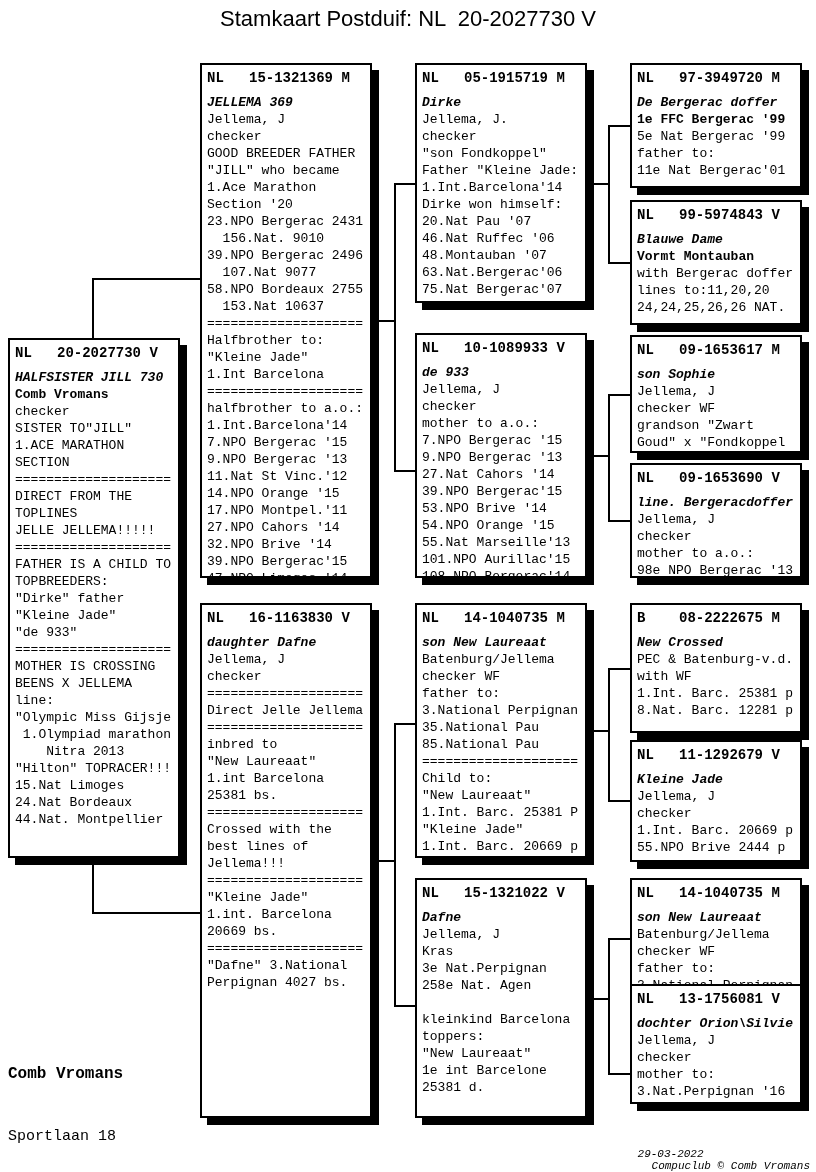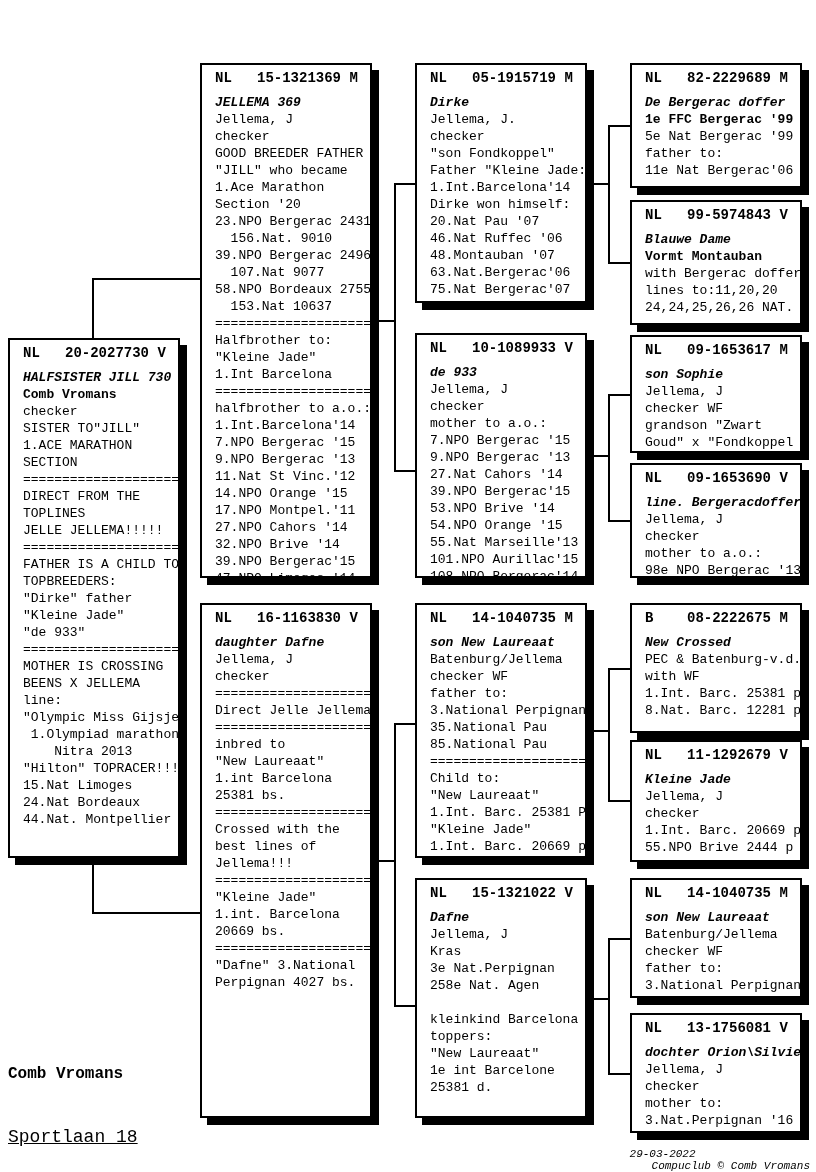--- a/index.html
+++ b/index.html
@@ -1,57 +1,58 @@
 <!DOCTYPE html>
 <html><head>
 <meta charset="utf-8">
 <style>
   html,body{margin:0;padding:0;background:#fff;}
   #page{position:relative;width:816px;height:1172px;background:#ffffff;overflow:hidden;
         font-family:"Liberation Mono",monospace;color:#000;}
   #title{position:absolute;top:6px;left:0;width:816px;text-align:center;
          font-family:"Liberation Sans",sans-serif;font-size:22px;white-space:pre;}
   .box{position:absolute;border:2px solid #000;background:#fff;box-sizing:border-box;
-       box-shadow:7px 7px 0 #000;padding:4px 13px;overflow:hidden;
+       box-shadow:7px 7px 0 #000;padding:4px 5px;overflow:hidden;
        font-size:13px;line-height:17px;white-space:pre;}
   .ring{font-weight:bold;font-size:14px;line-height:18px;margin-bottom:5px;white-space:pre;}
   .line{white-space:pre;}
   .pname{font-weight:bold;font-style:italic;margin-top:7px;}
   .b{font-weight:bold;}
   .conn{position:absolute;background:#000;}
   #contact{position:absolute;left:8px;top:1028px;white-space:pre;}
   #contact .cname{font-family:"Liberation Mono",monospace;font-weight:bold;font-size:16px;
                   line-height:20px;margin-bottom:8px;}
-  #contact .cline{font-size:18px;line-height:18px;text-decoration:underline;}
+  #contact .cline{font-size:15px;line-height:18px;}
   #footer-right{position:absolute;right:6px;top:1136px;font-size:11px;font-style:italic;
                 white-space:pre;}
-  #footer-right span{margin-left:30px;}
-  #footer-right span:first-child{margin-left:8px;}
+  #footer-right span{margin-left:14px;}
+  #footer-right span:first-child{margin-left:0;}
 </style>
 </head>
 <body>
 
 <div id="page">
+  <div id="title">Stamkaart Postduif: NL  20-2027730 V</div>
 
   <div id="pedigree-canvas">
       <div class="box" style="left: 8px; top: 338px; width: 172px; height: 520px;"><div class="ring">NL   20-2027730 V</div><div class="line pname">HALFSISTER JILL 730</div><div class="line b">Comb Vromans</div><div class="line">checker</div><div class="line">SISTER TO"JILL"</div><div class="line">1.ACE MARATHON</div><div class="line">SECTION</div><div class="line">====================</div><div class="line">DIRECT FROM THE</div><div class="line">TOPLINES</div><div class="line">JELLE JELLEMA!!!!!</div><div class="line">====================</div><div class="line">FATHER IS A CHILD TO</div><div class="line">TOPBREEDERS:</div><div class="line">"Dirke" father</div><div class="line">"Kleine Jade"</div><div class="line">"de 933"</div><div class="line">====================</div><div class="line">MOTHER IS CROSSING</div><div class="line">BEENS X JELLEMA</div><div class="line">line:</div><div class="line">"Olympic Miss Gijsje</div><div class="line"> 1.Olympiad marathon</div><div class="line">    Nitra 2013</div><div class="line">"Hilton" TOPRACER!!!</div><div class="line">15.Nat Limoges</div><div class="line">24.Nat Bordeaux</div><div class="line">44.Nat. Montpellier</div></div>
       <div class="box" style="left: 200px; top: 63px; width: 172px; height: 515px;"><div class="ring">NL   15-1321369 M</div><div class="line pname">JELLEMA 369</div><div class="line">Jellema, J</div><div class="line">checker</div><div class="line">GOOD BREEDER FATHER</div><div class="line">"JILL" who became</div><div class="line">1.Ace Marathon</div><div class="line">Section '20</div><div class="line">23.NPO Bergerac 2431</div><div class="line">  156.Nat. 9010</div><div class="line">39.NPO Bergerac 2496</div><div class="line">  107.Nat 9077</div><div class="line">58.NPO Bordeaux 2755</div><div class="line">  153.Nat 10637</div><div class="line">====================</div><div class="line">Halfbrother to:</div><div class="line">"Kleine Jade"</div><div class="line">1.Int Barcelona</div><div class="line">====================</div><div class="line">halfbrother to a.o.:</div><div class="line">1.Int.Barcelona'14</div><div class="line">7.NPO Bergerac '15</div><div class="line">9.NPO Bergerac '13</div><div class="line">11.Nat St Vinc.'12</div><div class="line">14.NPO Orange '15</div><div class="line">17.NPO Montpel.'11</div><div class="line">27.NPO Cahors '14</div><div class="line">32.NPO Brive '14</div><div class="line">39.NPO Bergerac'15</div><div class="line">47.NPO Limoges '14</div></div>
       <div class="box" style="left: 200px; top: 603px; width: 172px; height: 515px;"><div class="ring">NL   16-1163830 V</div><div class="line pname">daughter Dafne</div><div class="line">Jellema, J</div><div class="line">checker</div><div class="line">====================</div><div class="line">Direct Jelle Jellema</div><div class="line">====================</div><div class="line">inbred to</div><div class="line">"New Laureaat"</div><div class="line">1.int Barcelona</div><div class="line">25381 bs.</div><div class="line">====================</div><div class="line">Crossed with the</div><div class="line">best lines of</div><div class="line">Jellema!!!</div><div class="line">====================</div><div class="line">"Kleine Jade"</div><div class="line">1.int. Barcelona</div><div class="line">20669 bs.</div><div class="line">====================</div><div class="line">"Dafne" 3.National</div><div class="line">Perpignan 4027 bs.</div></div>
       <div class="box" style="left: 415px; top: 63px; width: 172px; height: 240px;"><div class="ring">NL   05-1915719 M</div><div class="line pname">Dirke</div><div class="line">Jellema, J.</div><div class="line">checker</div><div class="line">"son Fondkoppel"</div><div class="line">Father "Kleine Jade:</div><div class="line">1.Int.Barcelona'14</div><div class="line">Dirke won himself:</div><div class="line">20.Nat Pau '07</div><div class="line">46.Nat Ruffec '06</div><div class="line">48.Montauban '07</div><div class="line">63.Nat.Bergerac'06</div><div class="line">75.Nat Bergerac'07</div><div class="line">201.Nat Bordeaux'08</div></div>
       <div class="box" style="left: 415px; top: 333px; width: 172px; height: 245px;"><div class="ring">NL   10-1089933 V</div><div class="line pname">de 933</div><div class="line">Jellema, J</div><div class="line">checker</div><div class="line">mother to a.o.:</div><div class="line">7.NPO Bergerac '15</div><div class="line">9.NPO Bergerac '13</div><div class="line">27.Nat Cahors '14</div><div class="line">39.NPO Bergerac'15</div><div class="line">53.NPO Brive '14</div><div class="line">54.NPO Orange '15</div><div class="line">55.Nat Marseille'13</div><div class="line">101.NPO Aurillac'15</div><div class="line">108.NPO Bergerac'14</div></div>
       <div class="box" style="left: 415px; top: 603px; width: 172px; height: 255px;"><div class="ring">NL   14-1040735 M</div><div class="line pname">son New Laureaat</div><div class="line">Batenburg/Jellema</div><div class="line">checker WF</div><div class="line">father to:</div><div class="line">3.National Perpignan</div><div class="line">35.National Pau</div><div class="line">85.National Pau</div><div class="line">====================</div><div class="line">Child to:</div><div class="line">"New Laureaat"</div><div class="line">1.Int. Barc. 25381 P</div><div class="line">"Kleine Jade"</div><div class="line">1.Int. Barc. 20669 p</div></div>
       <div class="box" style="left: 415px; top: 878px; width: 172px; height: 240px;"><div class="ring">NL   15-1321022 V</div><div class="line pname">Dafne</div><div class="line">Jellema, J</div><div class="line">Kras</div><div class="line">3e Nat.Perpignan</div><div class="line">258e Nat. Agen</div><div class="line">&nbsp;</div><div class="line">kleinkind Barcelona</div><div class="line">toppers:</div><div class="line">"New Laureaat"</div><div class="line">1e int Barcelone</div><div class="line">25381 d.</div><div class="line">&nbsp;</div><div class="line">"Kleine Jade"</div></div>
-      <div class="box" style="left: 630px; top: 63px; width: 172px; height: 125px;"><div class="ring">NL   82-2229689 M</div><div class="line pname">De Bergerac doffer</div><div class="line b">1e FFC Bergerac '99</div><div class="line">5e Nat Bergerac '99</div><div class="line">father to:</div><div class="line">11e Nat Bergerac'06</div></div>
+      <div class="box" style="left: 630px; top: 63px; width: 172px; height: 125px;"><div class="ring">NL   97-3949720 M</div><div class="line pname">De Bergerac doffer</div><div class="line b">1e FFC Bergerac '99</div><div class="line">5e Nat Bergerac '99</div><div class="line">father to:</div><div class="line">11e Nat Bergerac'01</div></div>
       <div class="box" style="left: 630px; top: 200px; width: 172px; height: 125px;"><div class="ring">NL   99-5974843 V</div><div class="line pname">Blauwe Dame</div><div class="line b">Vormt Montauban</div><div class="line">with Bergerac doffer</div><div class="line">lines to:11,20,20</div><div class="line">24,24,25,26,26 NAT.</div></div>
       <div class="box" style="left: 630px; top: 335px; width: 172px; height: 118px;"><div class="ring">NL   09-1653617 M</div><div class="line pname">son Sophie</div><div class="line">Jellema, J</div><div class="line">checker WF</div><div class="line">grandson "Zwart</div><div class="line">Goud" x "Fondkoppel</div></div>
       <div class="box" style="left: 630px; top: 463px; width: 172px; height: 115px;"><div class="ring">NL   09-1653690 V</div><div class="line pname">line. Bergeracdoffer</div><div class="line">Jellema, J</div><div class="line">checker</div><div class="line">mother to a.o.:</div><div class="line">98e NPO Bergerac '13</div></div>
       <div class="box" style="left: 630px; top: 603px; width: 172px; height: 130px;"><div class="ring">B    08-2222675 M</div><div class="line pname">New Crossed</div><div class="line">PEC &amp; Batenburg-v.d.</div><div class="line">with WF</div><div class="line">1.Int. Barc. 25381 p</div><div class="line">8.Nat. Barc. 12281 p</div></div>
       <div class="box" style="left: 630px; top: 740px; width: 172px; height: 122px;"><div class="ring">NL   11-1292679 V</div><div class="line pname">Kleine Jade</div><div class="line">Jellema, J</div><div class="line">checker</div><div class="line">1.Int. Barc. 20669 p</div><div class="line">55.NPO Brive 2444 p</div></div>
       <div class="box" style="left: 630px; top: 878px; width: 172px; height: 120px;"><div class="ring">NL   14-1040735 M</div><div class="line pname">son New Laureaat</div><div class="line">Batenburg/Jellema</div><div class="line">checker WF</div><div class="line">father to:</div><div class="line">3.National Perpignan</div></div>
-      <div class="box" style="left: 630px; top: 1013px; width: 172px; height: 120px;"><div class="ring">NL   13-1756081 V</div><div class="line pname">dochter Orion\Silvie</div><div class="line">Jellema, J</div><div class="line">checker</div><div class="line">mother to:</div><div class="line">3.Nat.Perpignan '16</div></div>
+      <div class="box" style="left: 630px; top: 984px; width: 172px; height: 120px;"><div class="ring">NL   13-1756081 V</div><div class="line pname">dochter Orion\Silvie</div><div class="line">Jellema, J</div><div class="line">checker</div><div class="line">mother to:</div><div class="line">3.Nat.Perpignan '16</div></div>
       <div class="conn" style="left: 92px; top: 278px; width: 2px; height: 62px;"></div>
       <div class="conn" style="left: 92px; top: 278px; width: 108px; height: 2px;"></div>
       <div class="conn" style="left: 92px; top: 856px; width: 2px; height: 58px;"></div>
       <div class="conn" style="left: 92px; top: 912px; width: 108px; height: 2px;"></div>
       <div class="conn" style="left: 372px; top: 320px; width: 24px; height: 2px;"></div>
       <div class="conn" style="left: 394px; top: 183px; width: 2px; height: 289px;"></div>
       <div class="conn" style="left: 394px; top: 183px; width: 21px; height: 2px;"></div>
       <div class="conn" style="left: 394px; top: 470px; width: 21px; height: 2px;"></div>
       <div class="conn" style="left: 372px; top: 860px; width: 24px; height: 2px;"></div>
       <div class="conn" style="left: 394px; top: 723px; width: 2px; height: 284px;"></div>

